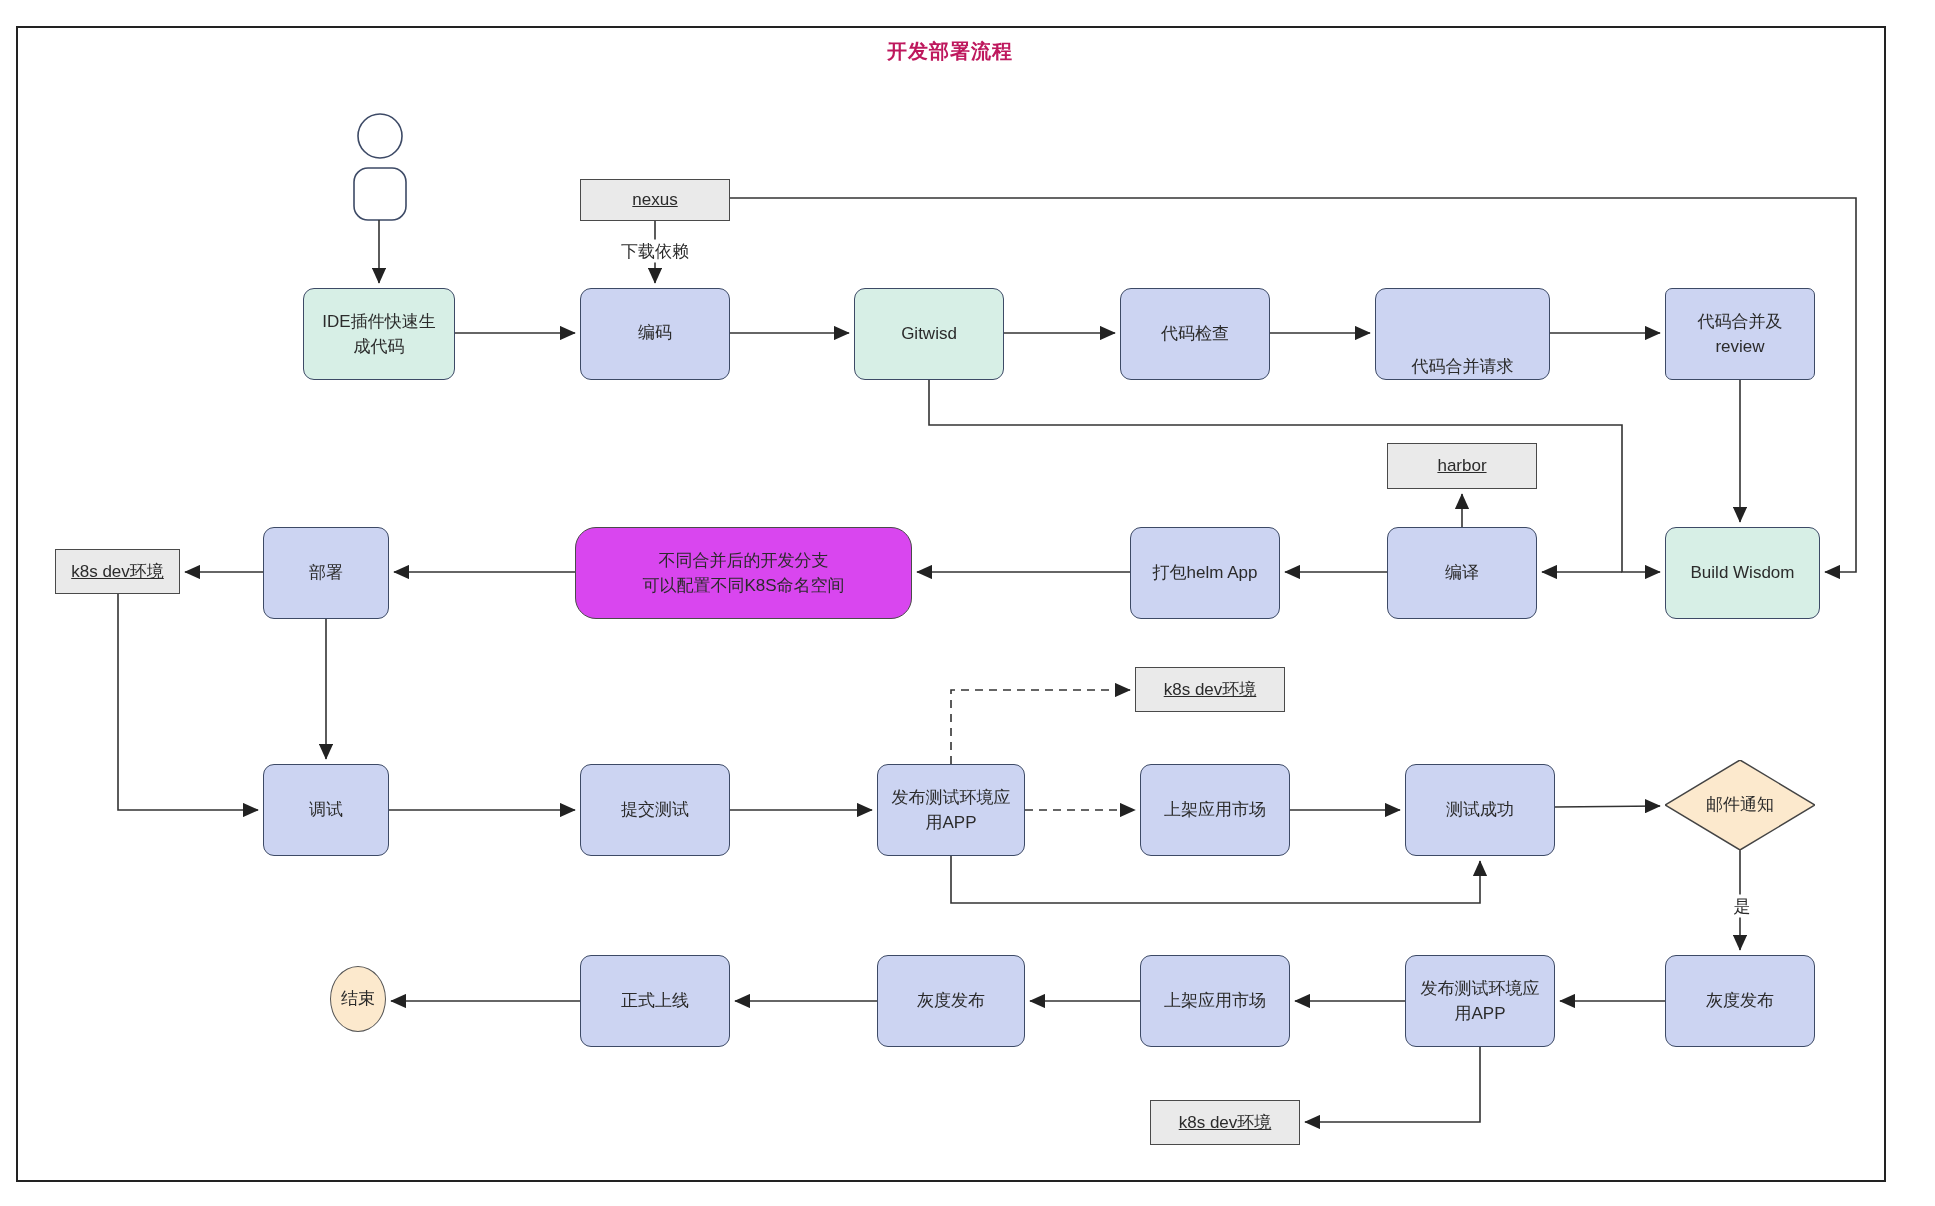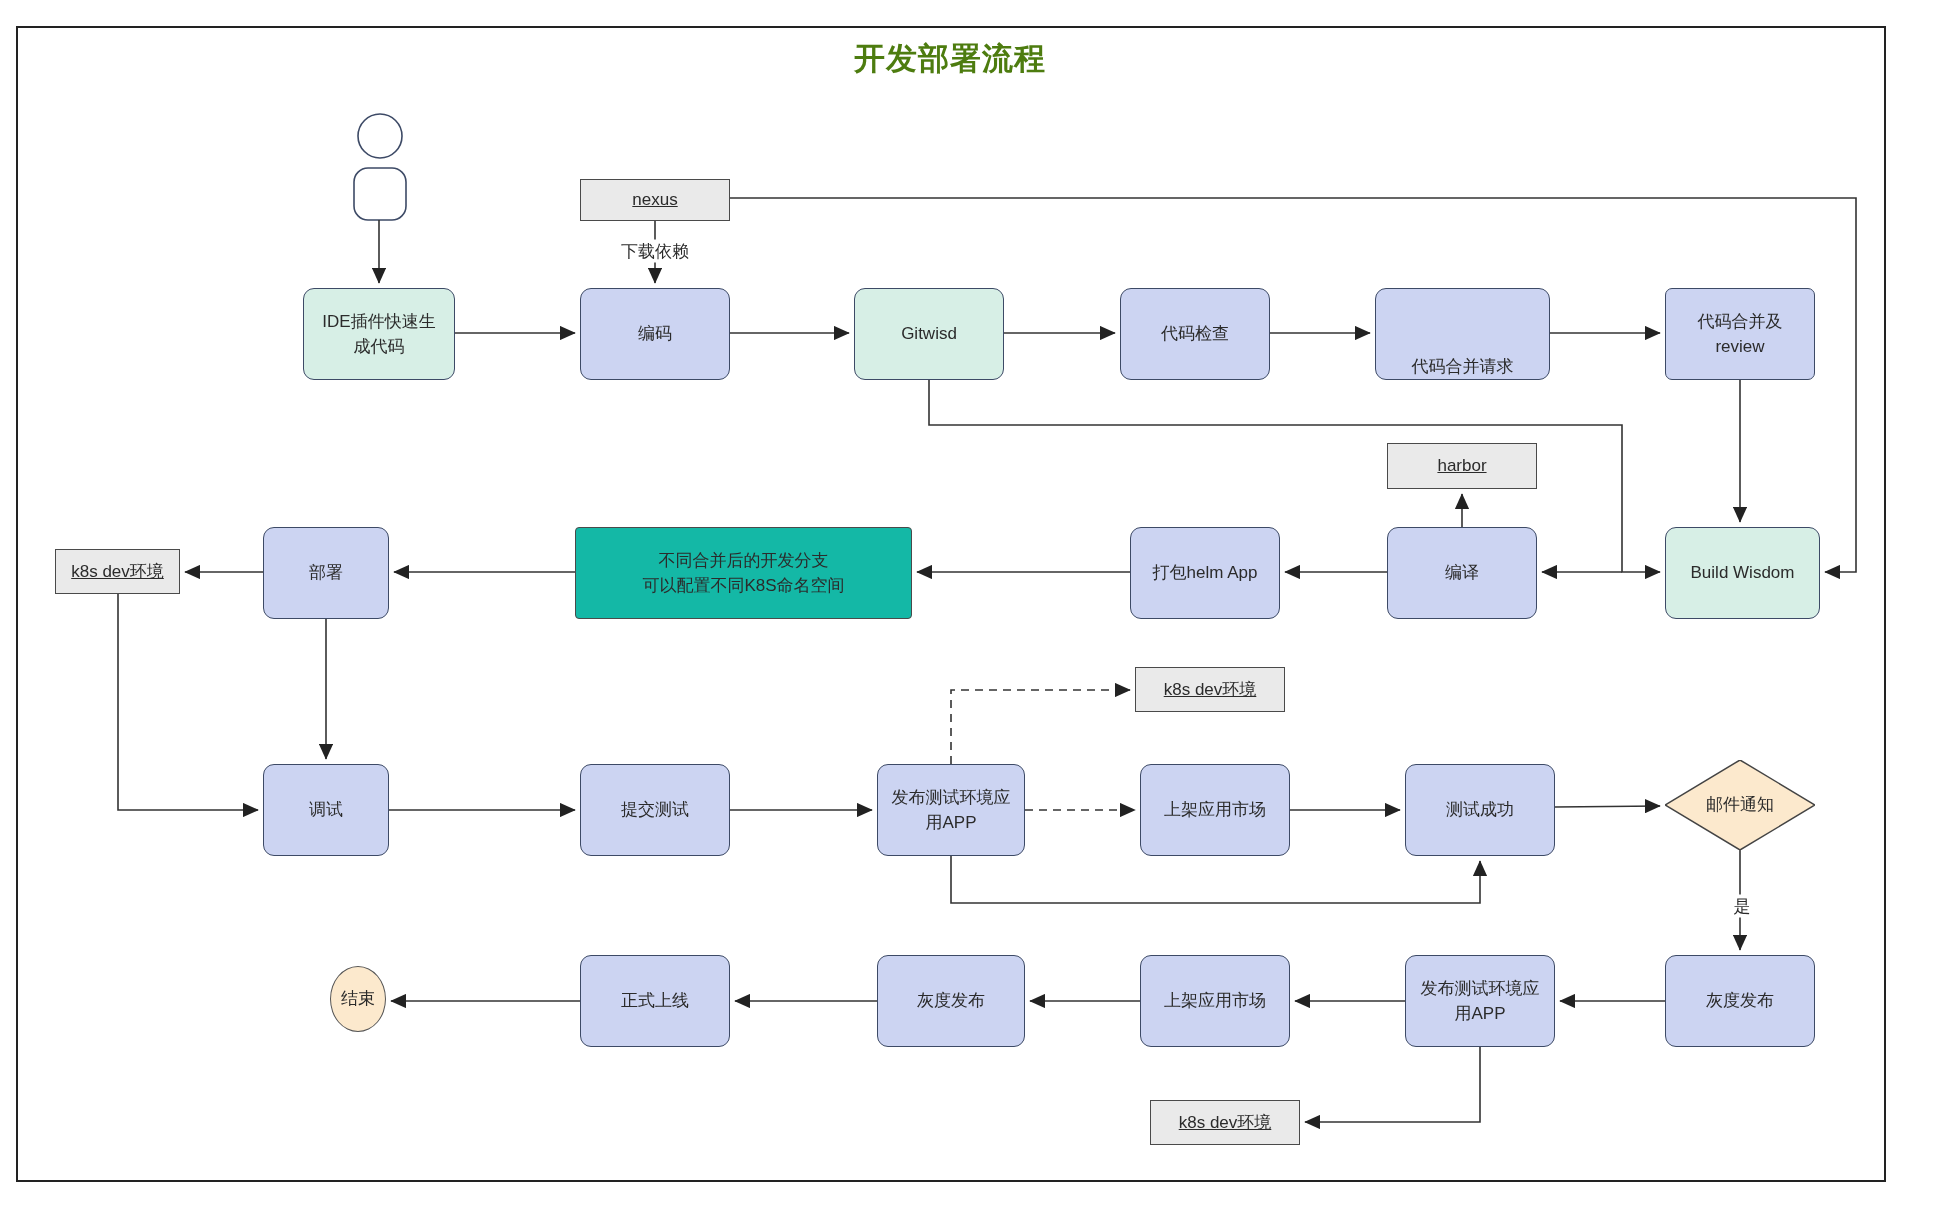--- a/index.html
+++ b/index.html
@@ -1,28 +1,28 @@
 <!DOCTYPE html>
 <html><head>
 <meta charset="utf-8">
 <style>
   html,body{margin:0;padding:0;background:#ffffff;}
   body{font-family:"Liberation Sans","DejaVu Sans",sans-serif;color:#2b2b2b;}
   .canvas{position:relative;width:1935px;height:1206px;background:#ffffff;overflow:hidden;}
   .frame{position:absolute;left:16px;top:26px;width:1866px;height:1152px;border:2px solid #222;}
   .title{position:absolute;left:0;top:38px;width:1900px;text-align:center;
-         font-size:31px;font-weight:bold;letter-spacing:1px;color:#4d7c0f;}
+         font-size:20px;font-weight:bold;letter-spacing:1px;color:#be185d;}
   #edges{position:absolute;left:0;top:0;width:1935px;height:1206px;}
   .edge{fill:none;stroke:#333;stroke-width:1.6;}
   .edge.dashed{stroke-dasharray:8 6;}
   #nodes .node{position:absolute;display:flex;align-items:center;justify-content:center;
          text-align:center;font-size:17px;line-height:1.5;white-space:pre-line;box-sizing:border-box;}
   .node.process{background:#ccd4f2;border:1.5px solid #3d4a66;border-radius:11px;}
   .node.highlight{background:#d7efe6;border:1.5px solid #3d4a66;border-radius:11px;}
-  .node.note{background:#14b8a6;border:1.5px solid #4a4a4a;border-radius:4px;}
+  .node.note{background:#d946ef;border:1.5px solid #4a4a4a;border-radius:21px;}
   .node.store{background:#eaeaea;border:1.4px solid #4a4a4a;font-size:17px;text-decoration:underline;}
   .node.terminator{background:#fce9cd;border:1.4px solid #555;border-radius:50%;}
   .node.decision{background:transparent;border:none;}
   .node.decision svg{position:absolute;left:0;top:0;}
   .node.decision .nlabel{position:relative;z-index:2;}
   .edge-label{position:absolute;transform:translate(-50%,-50%);background:#ffffff;
          padding:0 4px;font-size:17px;white-space:nowrap;}
   .person{position:absolute;}
 </style>
 </head>
@@ -74,21 +74,21 @@
       <polyline points="1405,1001 1295,1001" class="edge" marker-end="url(#ah)"></polyline>
       <polyline points="1140,1001 1030,1001" class="edge" marker-end="url(#ah)"></polyline>
       <polyline points="877,1001 735,1001" class="edge" marker-end="url(#ah)"></polyline>
       <polyline points="580,1001 391,1001" class="edge" marker-end="url(#ah)"></polyline>
       <polyline points="1480,1047 1480,1122 1305,1122" class="edge" marker-end="url(#ah)"></polyline>
     </svg>
 
   <div id="nodes">
       <div class="node highlight" style="left: 303px; top: 288px; width: 152px; height: 92px;"><span class="nlabel">IDE插件快速生
 成代码</span></div>
-      <div class="node process" style="left: 580px; top: 288px; width: 150px; height: 92px;"><span class="nlabel">编码</span></div>
+      <div class="node process" style="left: 580px; top: 288px; width: 150px; height: 92px; font-family: Liberation Mono, monospace;"><span class="nlabel">编码</span></div>
       <div class="node highlight" style="left: 854px; top: 288px; width: 150px; height: 92px;"><span class="nlabel">Gitwisd</span></div>
       <div class="node process" style="left: 1120px; top: 288px; width: 150px; height: 92px;"><span class="nlabel">代码检查</span></div>
       <div class="node process" style="left: 1375px; top: 288px; width: 175px; height: 92px; align-items: flex-end;"><span class="nlabel">代码合并请求</span></div>
       <div class="node process" style="left: 1665px; top: 288px; width: 150px; height: 92px; border-radius: 7px;"><span class="nlabel">代码合并及
 review</span></div>
       <div class="node store" style="left: 580px; top: 179px; width: 150px; height: 42px;"><span class="nlabel">nexus</span></div>
       <div class="node store" style="left: 1387px; top: 443px; width: 150px; height: 46px;"><span class="nlabel">harbor</span></div>
       <div class="node highlight" style="left: 1665px; top: 527px; width: 155px; height: 92px;"><span class="nlabel">Build Wisdom</span></div>
       <div class="node process" style="left: 1387px; top: 527px; width: 150px; height: 92px; text-align: right;"><span class="nlabel">编译</span></div>
       <div class="node process" style="left: 1130px; top: 527px; width: 150px; height: 92px;"><span class="nlabel">打包helm App</span></div>

